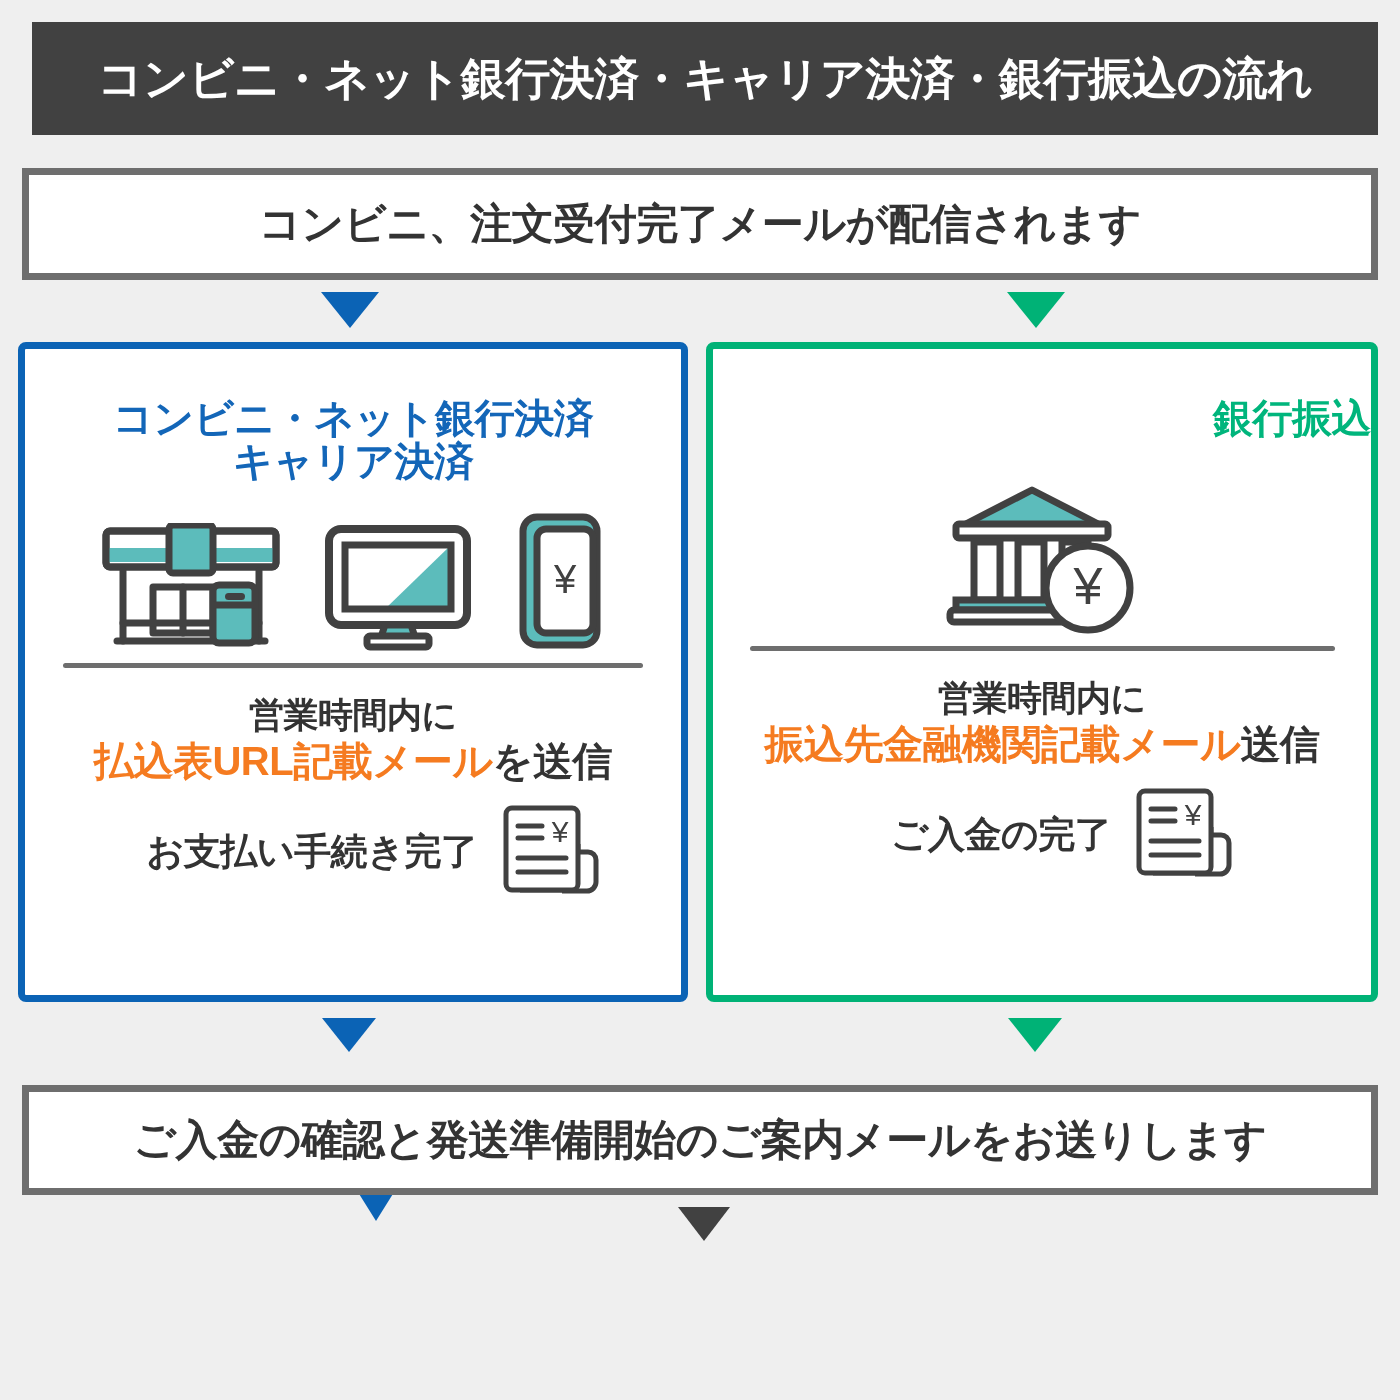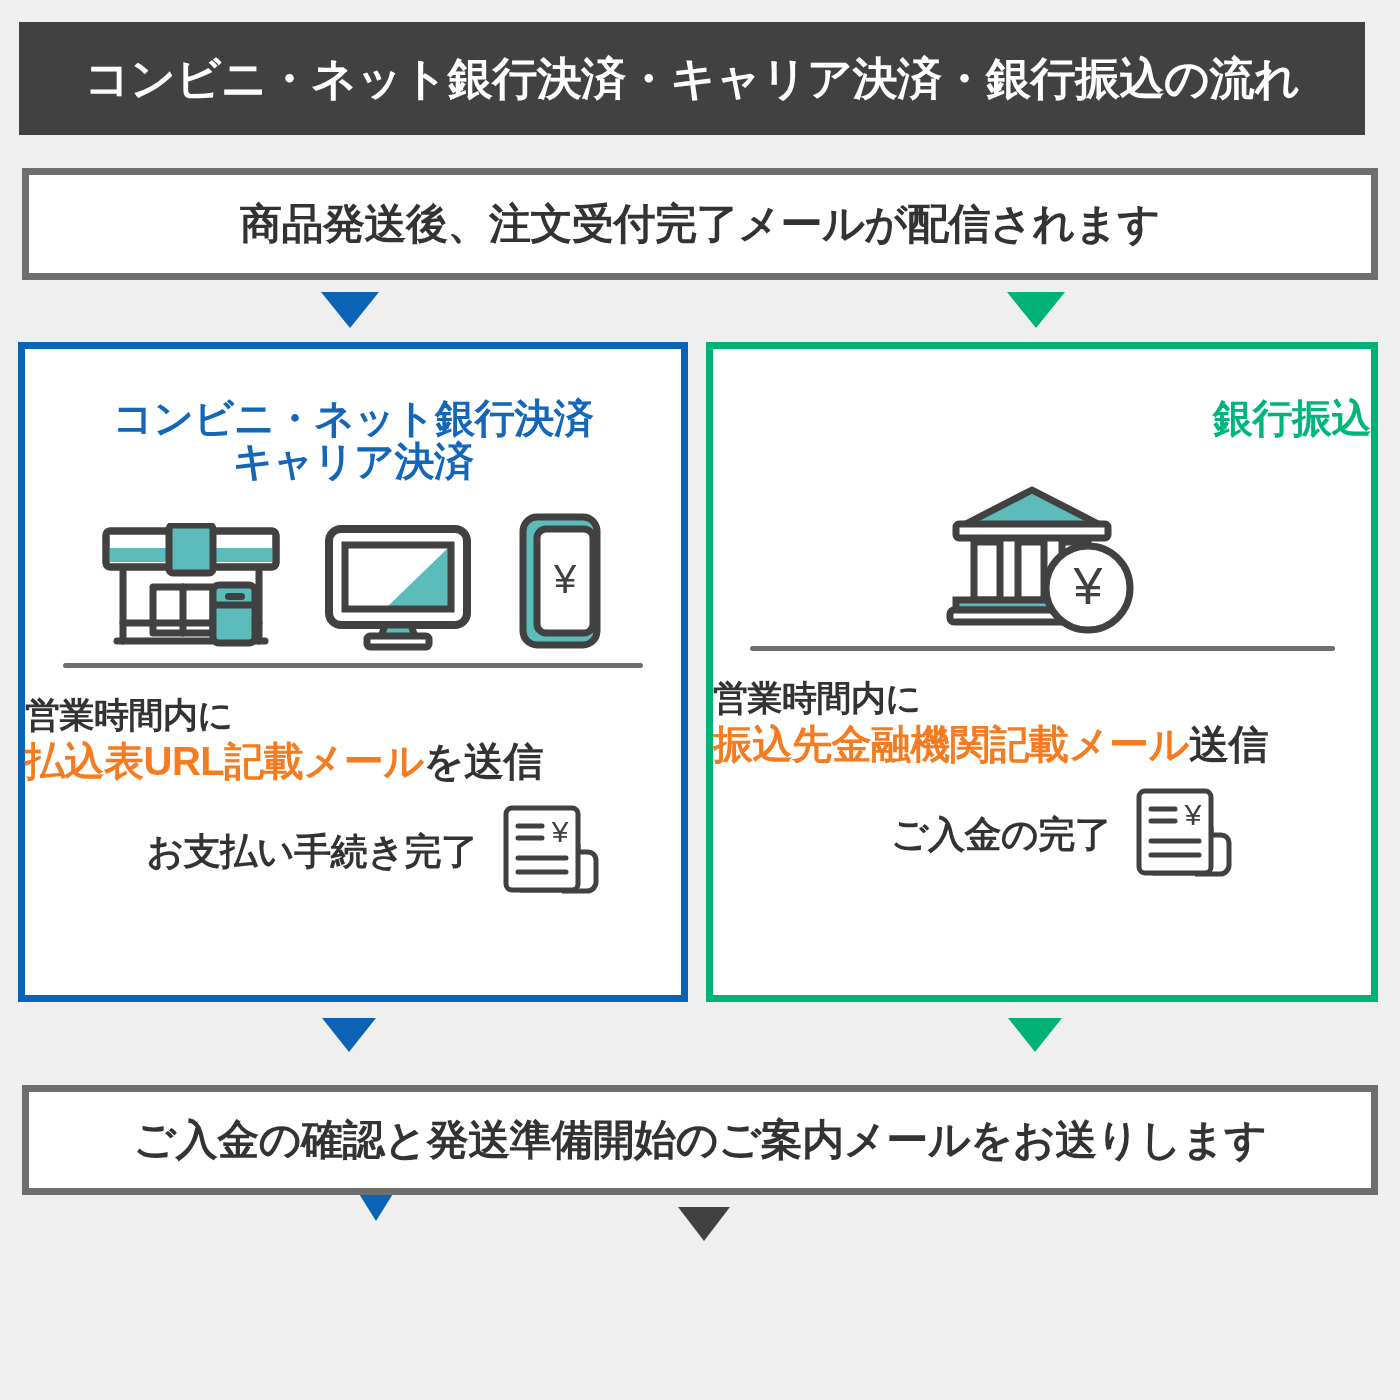--- a/index.html
+++ b/index.html
@@ -18,21 +18,21 @@
   
   .page {
     position: absolute;
     inset: 0;
     background: #efefef;
   }
 
   
   .header-bar {
     position: absolute;
-    left: 19px;
+    left: 32px;
     top: 22px;
     width: 1346px;
     height: 113px;
     background: #414141;
     display: flex;
     align-items: center;
     justify-content: center;
     box-sizing: border-box;
   }
   .header-bar .title-text {
@@ -92,20 +92,21 @@
   
   #arrow-inner-left  { left: 331px;  top: 840px; }
 
   
   .method-panel {
     position: absolute;
     top: 342px;
     height: 660px;
     background: #ffffff;
     box-sizing: border-box;
+    border-radius: 8px;
   }
   #panel-konbini {
     left: 18px;
     width: 670px;
     border: 7px solid #0b63b5;
   }
   #panel-bank {
     left: 706px;
     width: 672px;
     border: 7px solid #00b276;
@@ -135,21 +136,21 @@
   .divider {
     width: 580px;
     height: 5px;
     background: #6e6e6e;
     border-radius: 3px;
     margin: 12px auto 0 auto;
   }
   #panel-bank .divider { width: 585px; }
 
   .mail-line {
-    text-align: left;
+    text-align: center;
     margin-top: 26px;
     line-height: 1.22;
   }
   .mail-line .l1 {
     display: block;
     color: #333333;
     font-size: 35px;
     font-weight: bold;
     letter-spacing: -0.5px;
   }
@@ -183,21 +184,21 @@
 </head>
 <body>
 
 <div class="page">
 
   <div class="header-bar">
     <span class="title-text">コンビニ・ネット銀行決済・キャリア決済・銀行振込の流れ</span>
   </div>
 
   <div class="step-box" id="step-order">
-    <span class="step-text">商品発送後、注文受付完了メールが配信されます</span>
+    <span class="step-text">コンビニ、注文受付完了メールが配信されます</span>
   </div>
 
   <div class="tri" id="arrow-top-left"></div>
   <div class="tri green" id="arrow-top-right"></div>
 
   <div class="method-panel" id="panel-konbini">
 
     <div class="panel-title">コンビニ・ネット銀行決済
 キャリア決済</div>
 

